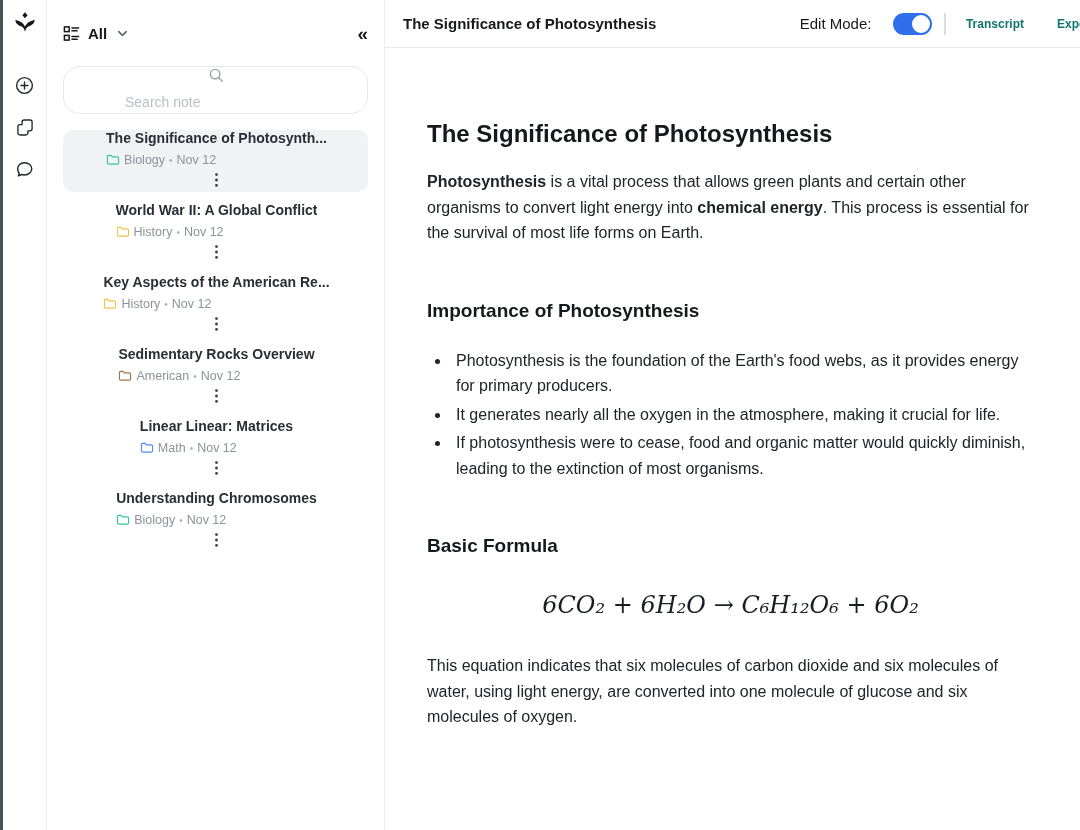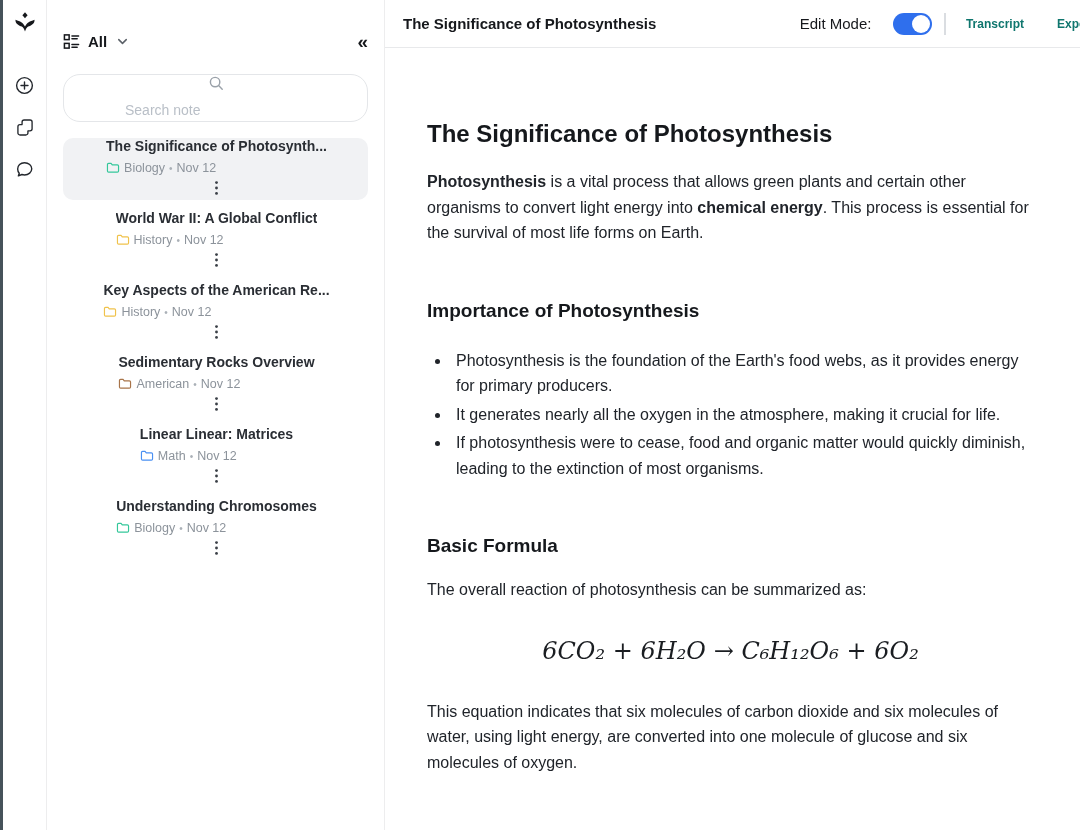--- a/index.html
+++ b/index.html
@@ -10,21 +10,21 @@
 
   
   .edge { width: 3px; background: #46525a; flex: none; }
 
   
   .rail { width: 44px; flex: none; border-right: 1px solid #ededee; display: flex; flex-direction: column; align-items: center; }
   .rail .logo { margin-top: 11px; margin-bottom: 36px; }
   .rail-btn { background: none; border: none; cursor: pointer; margin-bottom: 17px; padding: 2px; color: #23272d; }
 
   
-  .sidebar { width: 338px; flex: none; border-right: 1px solid #ededee; padding: 12px 16px; }
+  .sidebar { width: 338px; flex: none; border-right: 1px solid #ededee; padding: 4px 16px; }
   .sb-header { display: flex; align-items: center; margin-top: 16px; height: 26px; }
   .filter-btn { display: flex; align-items: center; gap: 8px; background: none; border: none; cursor: pointer; font-family: inherit; }
   .filter-label { font-size: 15px; font-weight: 700; color: #16181c; }
   .collapse-btn { margin-left: auto; background: none; border: none; cursor: pointer; font-size: 19px; font-weight: 700; color: #16181c; line-height: 1; }
 
   .search-box { margin-top: 20px; height: 48px; border: 1px solid #e4e6e9; border-radius: 17px; display: flex; align-items: center; padding: 0 12px; gap: 8px; background: #fff; flex-direction: column; }
   .search-box input { border: none; outline: none; flex: 1; font-size: 14px; font-family: inherit; color: #23272d; background: transparent; }
   .search-box input::placeholder { color: #b9bfc7; }
 
   .note-list { margin-top: 16px; }
@@ -301,19 +301,18 @@
         <p><b>Photosynthesis</b><span> is a vital process that allows green plants and certain other organisms to convert light energy into </span><b>chemical energy</b><span>. This process is essential for the survival of most life forms on Earth.</span></p>
 
         <h2>Importance of Photosynthesis</h2>
         <ul>
           <li>Photosynthesis is the foundation of the Earth's food webs, as it provides energy for primary producers.</li>
           <li>It generates nearly all the oxygen in the atmosphere, making it crucial for life.</li>
           <li>If photosynthesis were to cease, food and organic matter would quickly diminish, leading to the extinction of most organisms.</li>
         </ul>
 
         <h2>Basic Formula</h2>
-        <p>The overall reaction of photosynthesis can be summarized as:</p>
         <div class="formula">6CO₂ + 6H₂O → C₆H₁₂O₆ + 6O₂</div>
         <p>This equation indicates that six molecules of carbon dioxide and six molecules of water, using light energy, are converted into one molecule of glucose and six molecules of oxygen.</p>
       </div>
     </div>
   </div>
 </div>
 
 </body></html>

